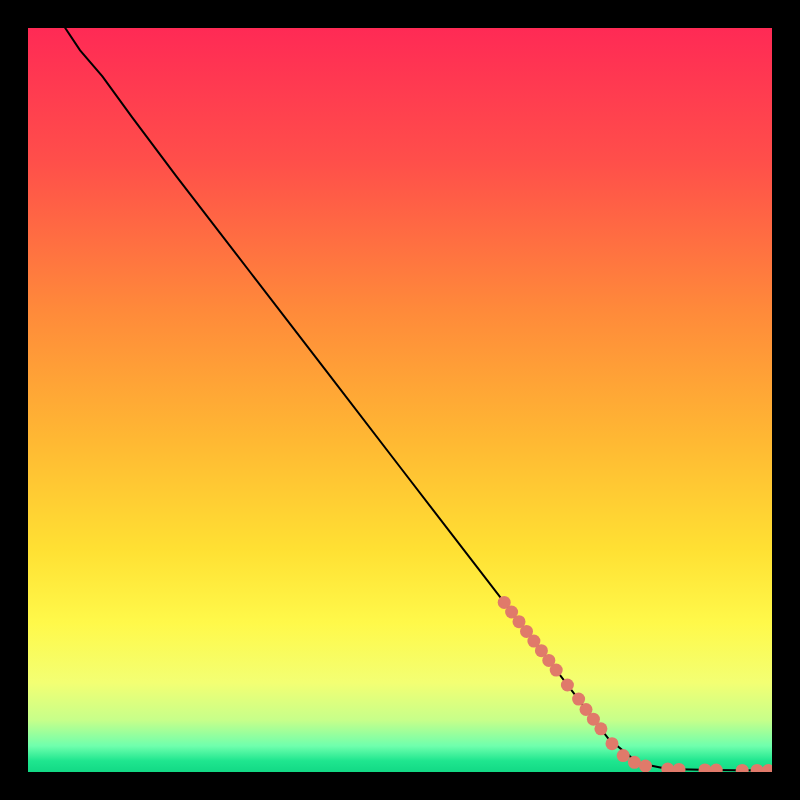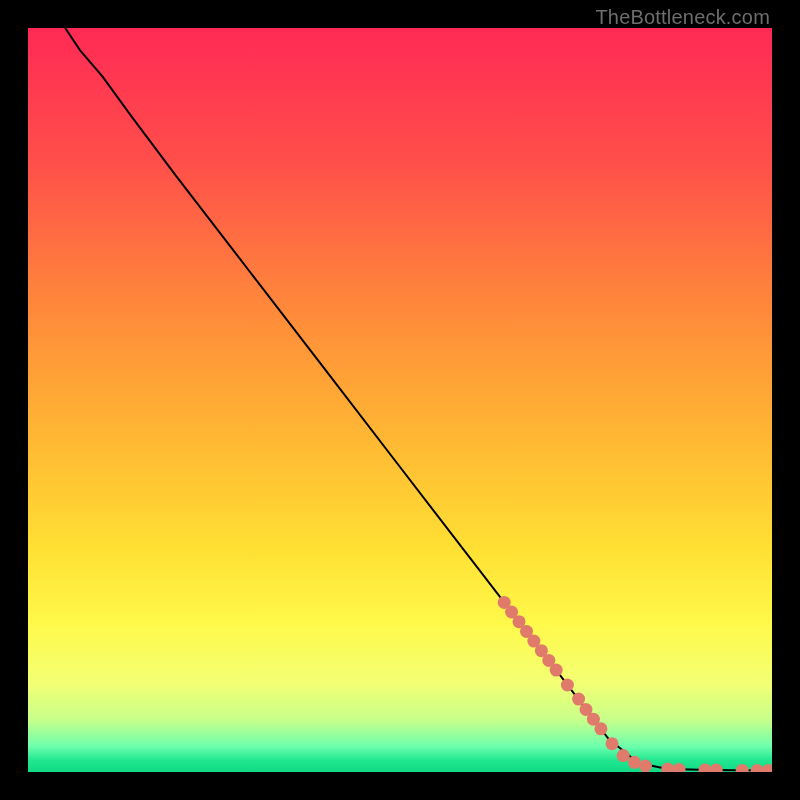--- a/index.html
+++ b/index.html
@@ -40,21 +40,20 @@
     font-size: 20px;
     letter-spacing: 0.2px;
     user-select: none;
   }
 </style>
 </head>
 <body>
 
 <div class="stage">
 
-  <div class="watermark">TheBottleneck.com</div>
 
   <div class="plot-area">
 
     <svg class="gradient-bg" viewBox="0 0 744 744" preserveAspectRatio="none">
       <defs>
         <linearGradient id="bg-grad" x1="0" y1="0" x2="0" y2="1">
             <stop offset="0%" stop-color="#ff2a55"></stop>
             <stop offset="18%" stop-color="#ff4f4a"></stop>
             <stop offset="38%" stop-color="#ff8a3a"></stop>
             <stop offset="55.00000000000001%" stop-color="#ffb733"></stop>

